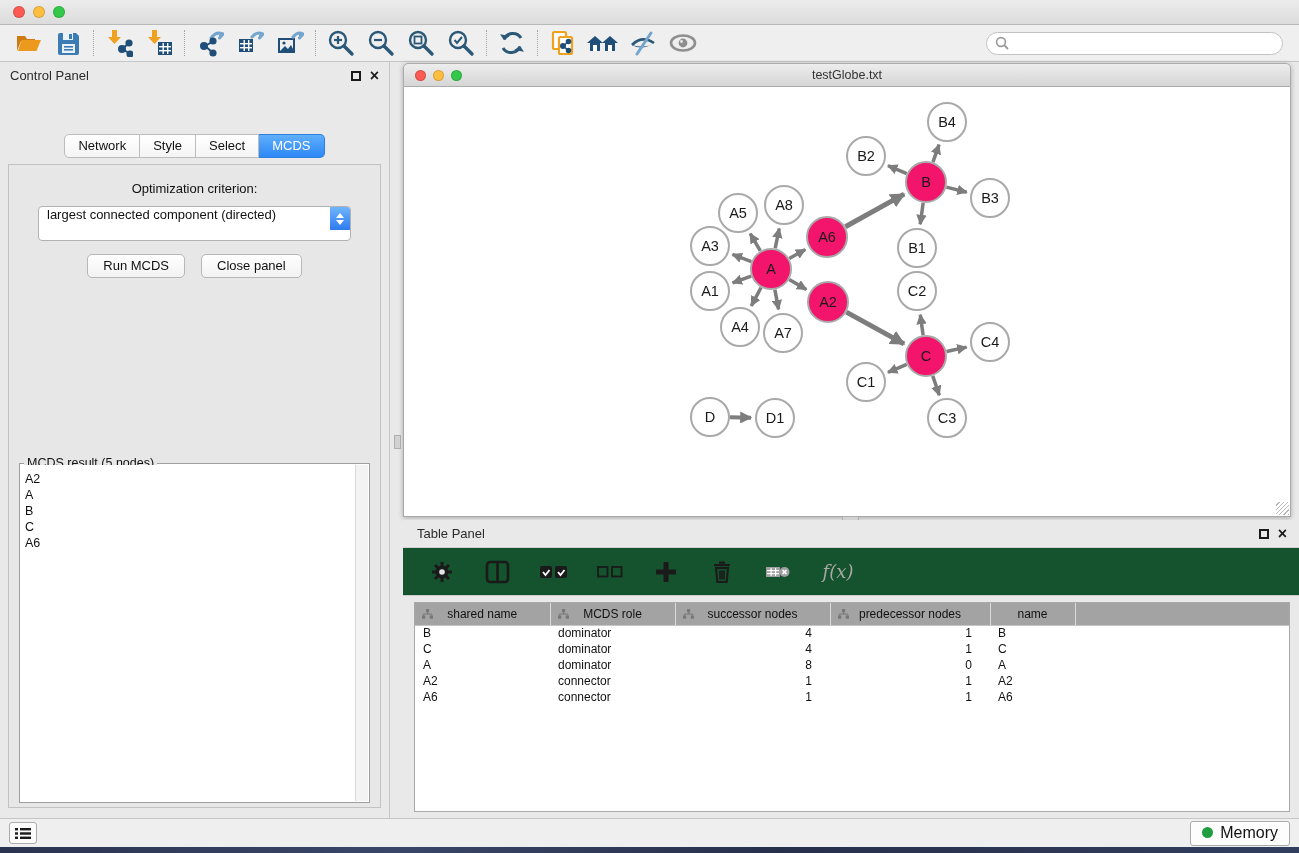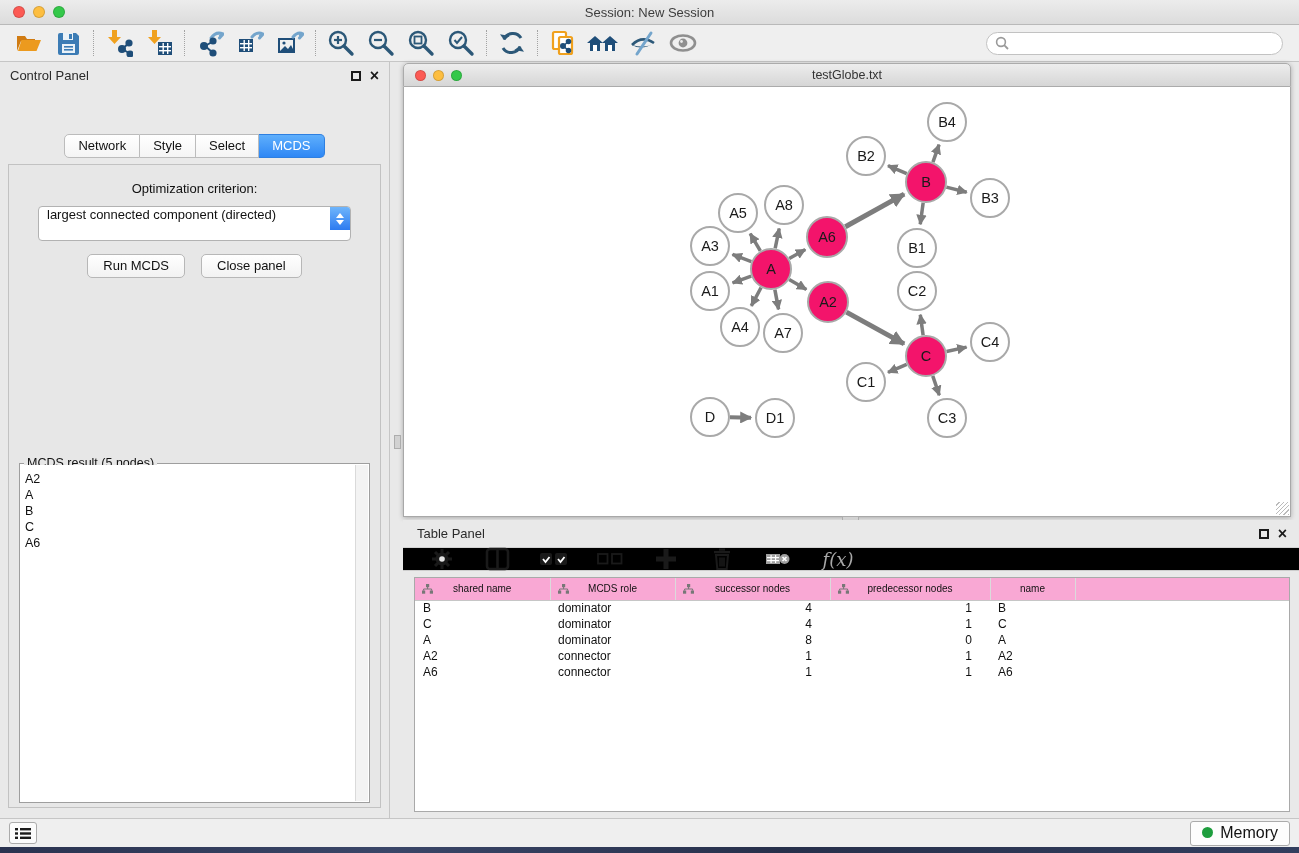--- a/index.html
+++ b/index.html
@@ -56,26 +56,26 @@
   .nw-title { position:absolute; left:0; right:0; text-align:center; font-size:12.5px; color:#333; }
   .nw-body { position:absolute; top:24px; left:0; right:0; bottom:0; background:#fff; border:1px solid #A8A8A8; border-top:none; overflow:hidden; }
   .resize-grip { position:absolute; right:1px; bottom:1px; width:13px; height:13px;
     background:repeating-linear-gradient(135deg, transparent 0 2px, #BBB 2px 3px); }
   .v-thumb { position:absolute; left:4px; top:373px; width:7px; height:14px; background:#D2D2D2; border:1px solid #ADADAD; }
   .h-thumb { position:absolute; left:452px; top:453.5px; width:17px; height:6px; background:#D2D2D2; border:1px solid #ADADAD; }
 
   
   .table-panel { position:absolute; left:13px; top:458px; right:0; bottom:6px; background:#E9E9E9; display:flex; flex-direction:column; }
   .tp-header { height:27px; display:flex; align-items:center; padding:0 12px 0 14px; font-size:13px; color:#2b2b2b; }
-  .tp-toolbar { height:24px; background:#000000; border-top:1px solid #D2D2D2; border-bottom:1px solid #CCCCCC; display:flex; align-items:center; padding-left:20px; gap:18px; }
+  .tp-toolbar { height:49px; background:#14532d; border-top:1px solid #D2D2D2; border-bottom:1px solid #CCCCCC; display:flex; align-items:center; padding-left:20px; gap:18px; }
   .tp-tool { width:38px; display:flex; align-items:center; justify-content:center; cursor:default; }
   .fx-label { font-family:"DejaVu Serif",serif; font-style:italic; font-size:18px; color:#A8A8A8; }
   .tp-table-wrap { flex:1; margin:6px 9px 0 11px; background:#fff; border:1px solid #A9A9A9; overflow:hidden; }
   table.node-table { border-collapse:collapse; table-layout:fixed; width:100%; }
-  table.node-table th { background:#f9a8d4; border-bottom:1px solid #C6C6C6; border-right:1px solid #DBDBDB; height:22px; font-size:10px; font-weight:normal; color:#111; position:relative; text-align:center; }
+  table.node-table th { background:#a3a3a3; border-bottom:1px solid #C6C6C6; border-right:1px solid #DBDBDB; height:22px; font-size:12px; font-weight:normal; color:#111; position:relative; text-align:center; }
   table.node-table th.filler { border-right:none; }
   .th-icon { position:absolute; left:7px; top:6px; }
   table.node-table td { height:16px; font-size:12px; color:#111; padding:0 8px; white-space:nowrap; overflow:hidden; }
   td.al { text-align:left; } td.ar { text-align:right; padding-right:18px !important; }
   .tp-tabs { height:31px; display:flex; align-items:center; justify-content:center; }
 
   
   .statusbar { height:29px; background:#EFEFEF; border-top:1px solid #C6C6C6; display:flex; align-items:center; padding:0 9px; }
   .menu-btn { width:28px; height:22px; background:#FBFBFB; border:1px solid #ABABAB; border-radius:3px; display:flex; align-items:center; justify-content:center; }
   .memory-btn { margin-left:auto; display:flex; align-items:center; gap:7px; background:#FDFDFD; border:1px solid #ABABAB; border-radius:3px; padding:2px 11px 3px; font-size:16px; color:#111; }
@@ -84,21 +84,20 @@
 </style>
 </head>
 <body>
 
 <div class="titlebar">
   <div class="lights">
     <span class="light red"></span>
     <span class="light yellow"></span>
     <span class="light green"></span>
   </div>
-  <div class="title-text">Session: New Session</div>
 </div>
 
 <div class="toolbar">
   <div class="tbtn">
     <svg width="29" height="26">
         <path d="M3 21 L3 6 L11 6 L13 9 L21 9 L21 11 L7 11 Z" fill="#D07B12"></path>
         <path d="M4 21 L7.5 10 L27 10 L22.5 21 Z" fill="#EC9A1E"></path>
       </svg>
   </div>
   <div class="tbtn">

